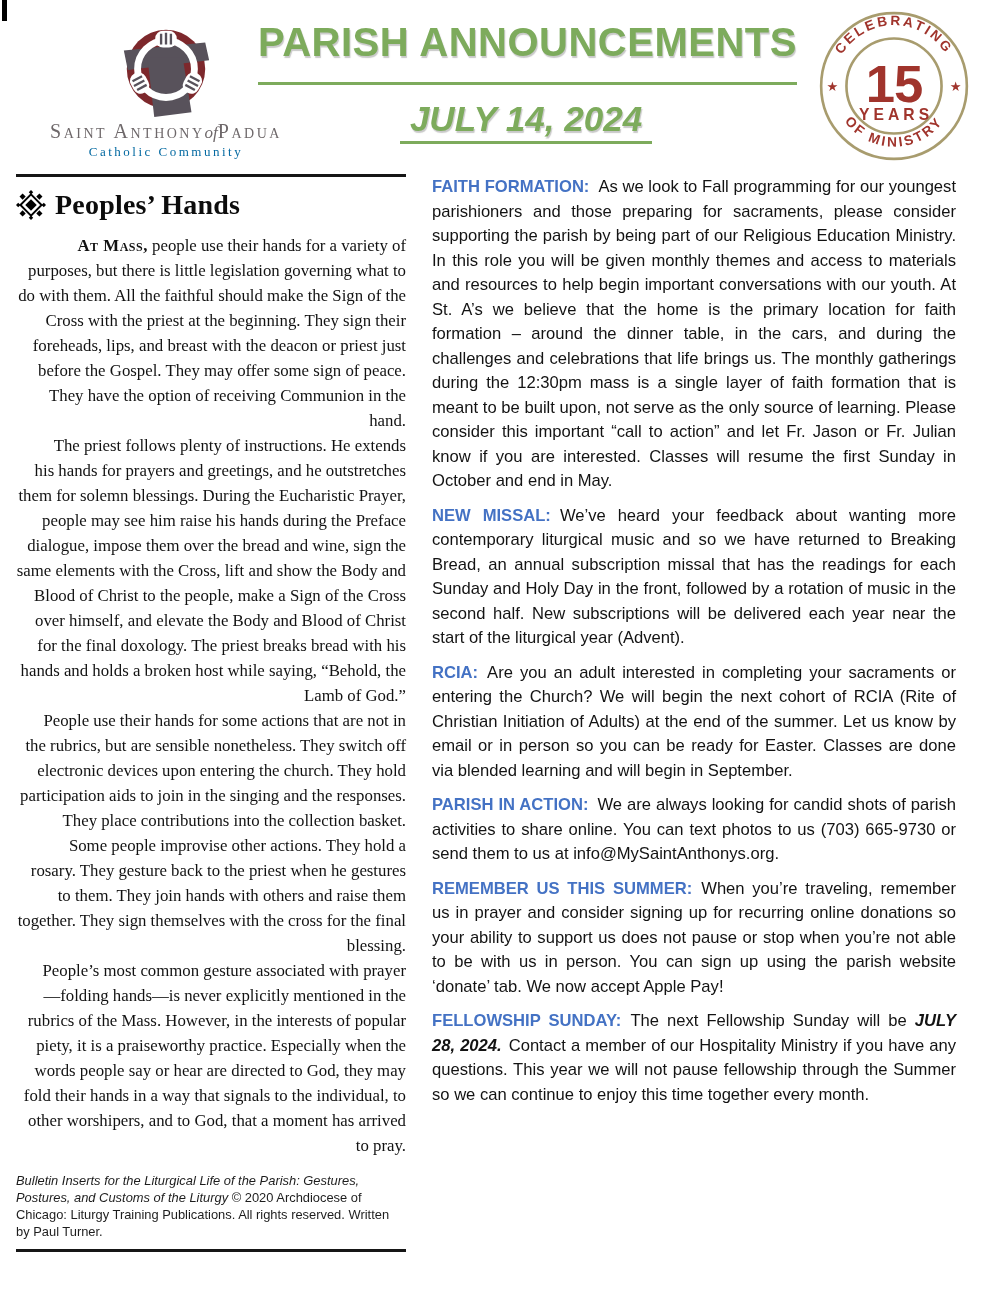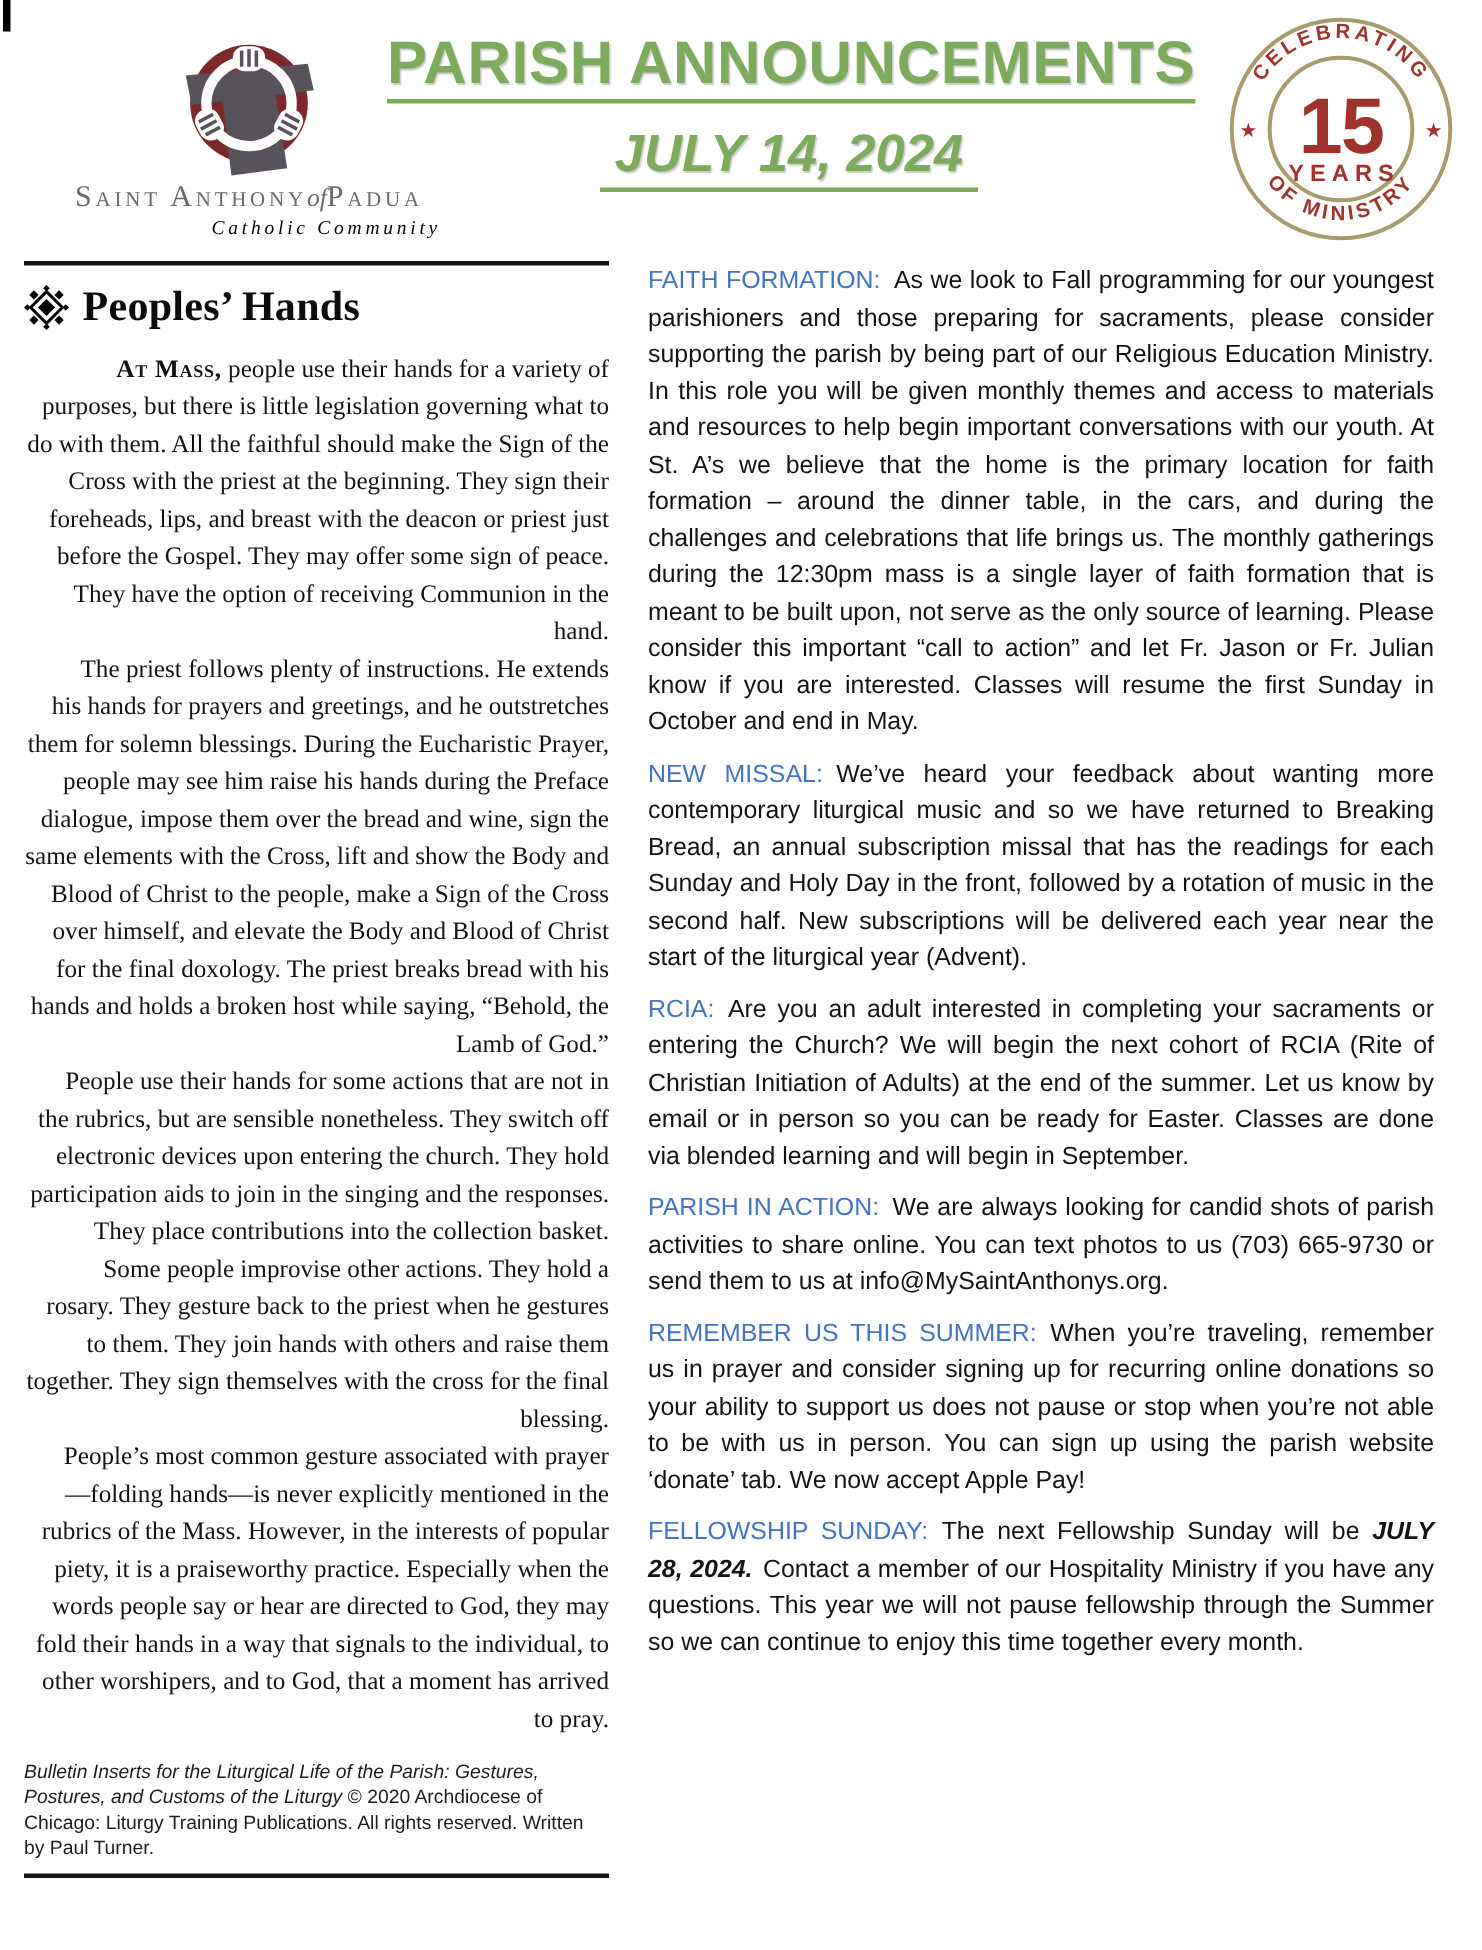--- a/index.html
+++ b/index.html
@@ -11,27 +11,27 @@
   .header{position:relative;height:174px;}
   .scan-artifact{position:absolute;left:2px;top:0;width:5px;height:21px;background:#000;}
   .logo-block{position:absolute;left:38px;top:20px;width:256px;text-align:center;}
   .logo-svg{display:block;margin:0 auto;}
   .logo-name{
     font-family:"Liberation Serif",serif;font-variant:small-caps;
     letter-spacing:2.5px;font-size:20px;color:#6e686a;white-space:nowrap;
   }
   .logo-of{font-style:italic;font-variant:normal;letter-spacing:0;font-size:17px;}
   .logo-sub{
-    font-family:"Liberation Serif",serif;font-style:italic;color:#000000;
-    font-size:13px;letter-spacing:2.5px;margin-top:1px;text-align:right;
+    font-family:"Liberation Serif",serif;color:#0369a1;
+    font-size:13px;letter-spacing:2.5px;margin-top:1px;
   }
   .title-block{position:absolute;left:258px;top:20px;width:536px;text-align:center;}
   .title-main{
     display:inline-block;font-size:40px;font-weight:bold;color:#7dab5c;
-    border-bottom:3px solid #7dab5c;padding-bottom:1px;letter-spacing:0.5px;
+    border-bottom:3px solid #7dab5c;padding-bottom:17px;letter-spacing:0.5px;
     text-shadow:1px 1.5px 1px rgba(100,100,100,0.35);white-space:nowrap;
   }
   .title-date{
     display:inline-block;margin-top:14px;font-size:35px;font-weight:bold;font-style:italic;
     color:#7dab5c;border-bottom:3px solid #7dab5c;padding:0 10px 2px;
     text-shadow:1px 1.5px 1px rgba(100,100,100,0.35);white-space:nowrap;
   }
   .badge{position:absolute;right:8px;top:6px;}
   
   .main{display:flex;padding:0 32px 0 16px;gap:26px;align-items:stretch;}
@@ -50,21 +50,21 @@
   .credit{
     font-size:12.9px;line-height:17px;margin-top:14px;color:#1d1d1d;
     font-family:"Liberation Sans",sans-serif;
   }
   .credit-italic{font-style:italic;}
   .left-rule-bottom{border-top:3px solid #161616;margin-top:9px;}
   .right-col{flex:1;padding-top:1px;}
   .section{
     font-size:16.6px;line-height:24.5px;text-align:justify;margin:0 0 10px 0;color:#131313;
   }
-  .sec-head{color:#4472c4;font-weight:normal;margin-right:9px;}
+  .sec-head{color:#4472c4;font-weight:bold;margin-right:9px;}
   .bold-italic{font-weight:bold;font-style:italic;margin-right:7px;}
 </style>
 </head>
 <body>
 
 <div class="header">
   <div class="scan-artifact"></div>
 
   <div class="logo-block">
     <svg class="logo-svg" width="128" height="100" viewBox="0 0 128 102">

